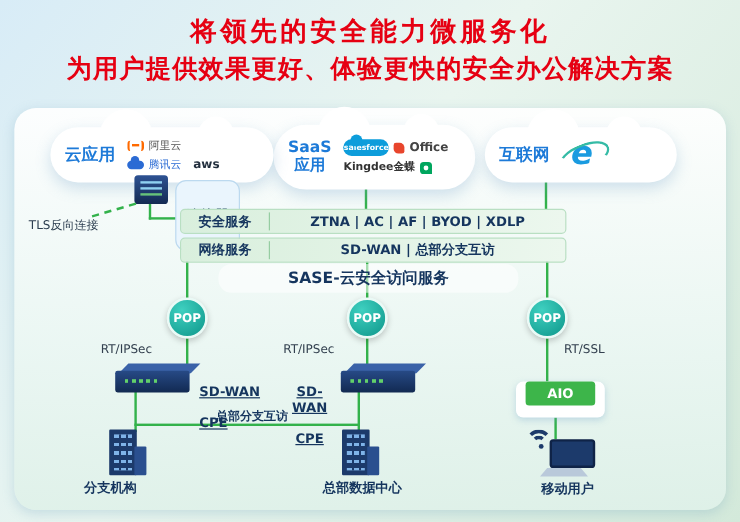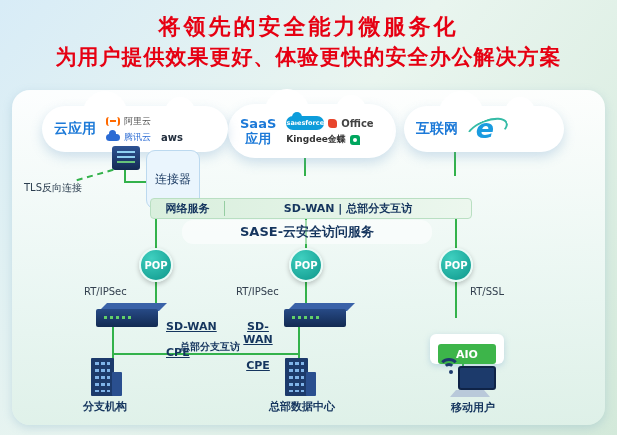--- a/index.html
+++ b/index.html
@@ -95,21 +95,21 @@
   .router { position:absolute; width:62px; height:18px; }
   .router .rt-top { position:absolute; left:7px; top:-6px; width:60px; height:8px; background:#3a62a8; transform:skewX(-45deg); }
   .router .rt-body { position:absolute; left:0; top:0; right:0; bottom:0; background:linear-gradient(#274a86,#122a52); border-radius:2px; }
   .router .rt-dots { position:absolute; left:8px; top:7px; width:28px; height:3px;
                      background:repeating-linear-gradient(90deg,#62d06a 0 3px,transparent 3px 6px); z-index:2; }
   .cpe-label { position:absolute; font-size:11px; font-weight:bold; color:#15355e; line-height:13px; white-space:pre-line;text-decoration:underline; }
 
   
   .aio-card { position:absolute; left:418px; top:228px; width:74px; height:30px; background:#fff;
               border-radius:6px; box-shadow:0 2px 6px rgba(110,160,200,.35);
-              display:flex; align-items:flex-end; justify-content:center;margin-top:16px; }
+              display:flex; align-items:flex-start; justify-content:center; }
   .aio-box { width:58px; height:20px; background:#3db54a; border-radius:3px; color:#fff;
              font-size:11px; font-weight:bold; display:flex; align-items:center; justify-content:center; }
 
   
   .building { position:absolute; width:36px; height:38px; }
   .b-main { position:absolute; left:3px; top:0; width:23px; height:38px; background:#1c3a6b; border-radius:1px; }
   .b-main::before { content:""; position:absolute; left:4px; right:4px; top:4px; bottom:4px;
       background-image:repeating-linear-gradient(90deg,transparent 0 4px,#1c3a6b 4px 6px),
                        repeating-linear-gradient(180deg,#7fb3e8 0 3px,transparent 3px 7px); }
   .b-annex { position:absolute; right:2px; bottom:0; width:10px; height:24px; background:#2a4f8f; border-radius:1px; }
@@ -195,20 +195,24 @@
       <span class="ie-icon">
         <span class="ie-e">e</span>
       </span>
     </div>
 
     <div class="connector-box"></div>
     <div class="connector-label">连接器</div>
     <div class="tls-line"></div>
     <div class="tls-text">TLS反向连接</div>
 
+    <div class="bar bar1">
+      <span class="bar-label">安全服务</span>
+      <span class="bar-items">ZTNA | AC | AF | BYOD | XDLP</span>
+    </div>
     <div class="bar bar2">
       <span class="bar-label">网络服务</span>
       <span class="bar-items">SD-WAN | 总部分支互访</span>
     </div>
 
     <div class="sase-label">SASE-云安全访问服务</div>
 
     <div class="pop pop1">POP</div>
     <div class="pop pop2">POP</div>
     <div class="pop pop3">POP</div>
@@ -253,18 +257,18 @@
     <div class="wifi">
       <span class="arc a1"></span>
         <span class="arc a2"></span>
         <span class="dot"></span>
     </div>
     <div class="laptop">
       <span class="lp-screen"></span>
         <span class="lp-base"></span>
     </div>
 
-    <div class="end-label" style="left:58px;top:309px;width:70px">分支机构</div>
+    <div class="end-label" style="left:45px;top:309px;width:70px">分支机构</div>
     <div class="end-label" style="left:250px;top:309px;width:80px">总部数据中心</div>
     <div class="end-label" style="left:428px;top:310px;width:66px">移动用户</div>
 
   </div>
 </div>
 
 </body></html>

